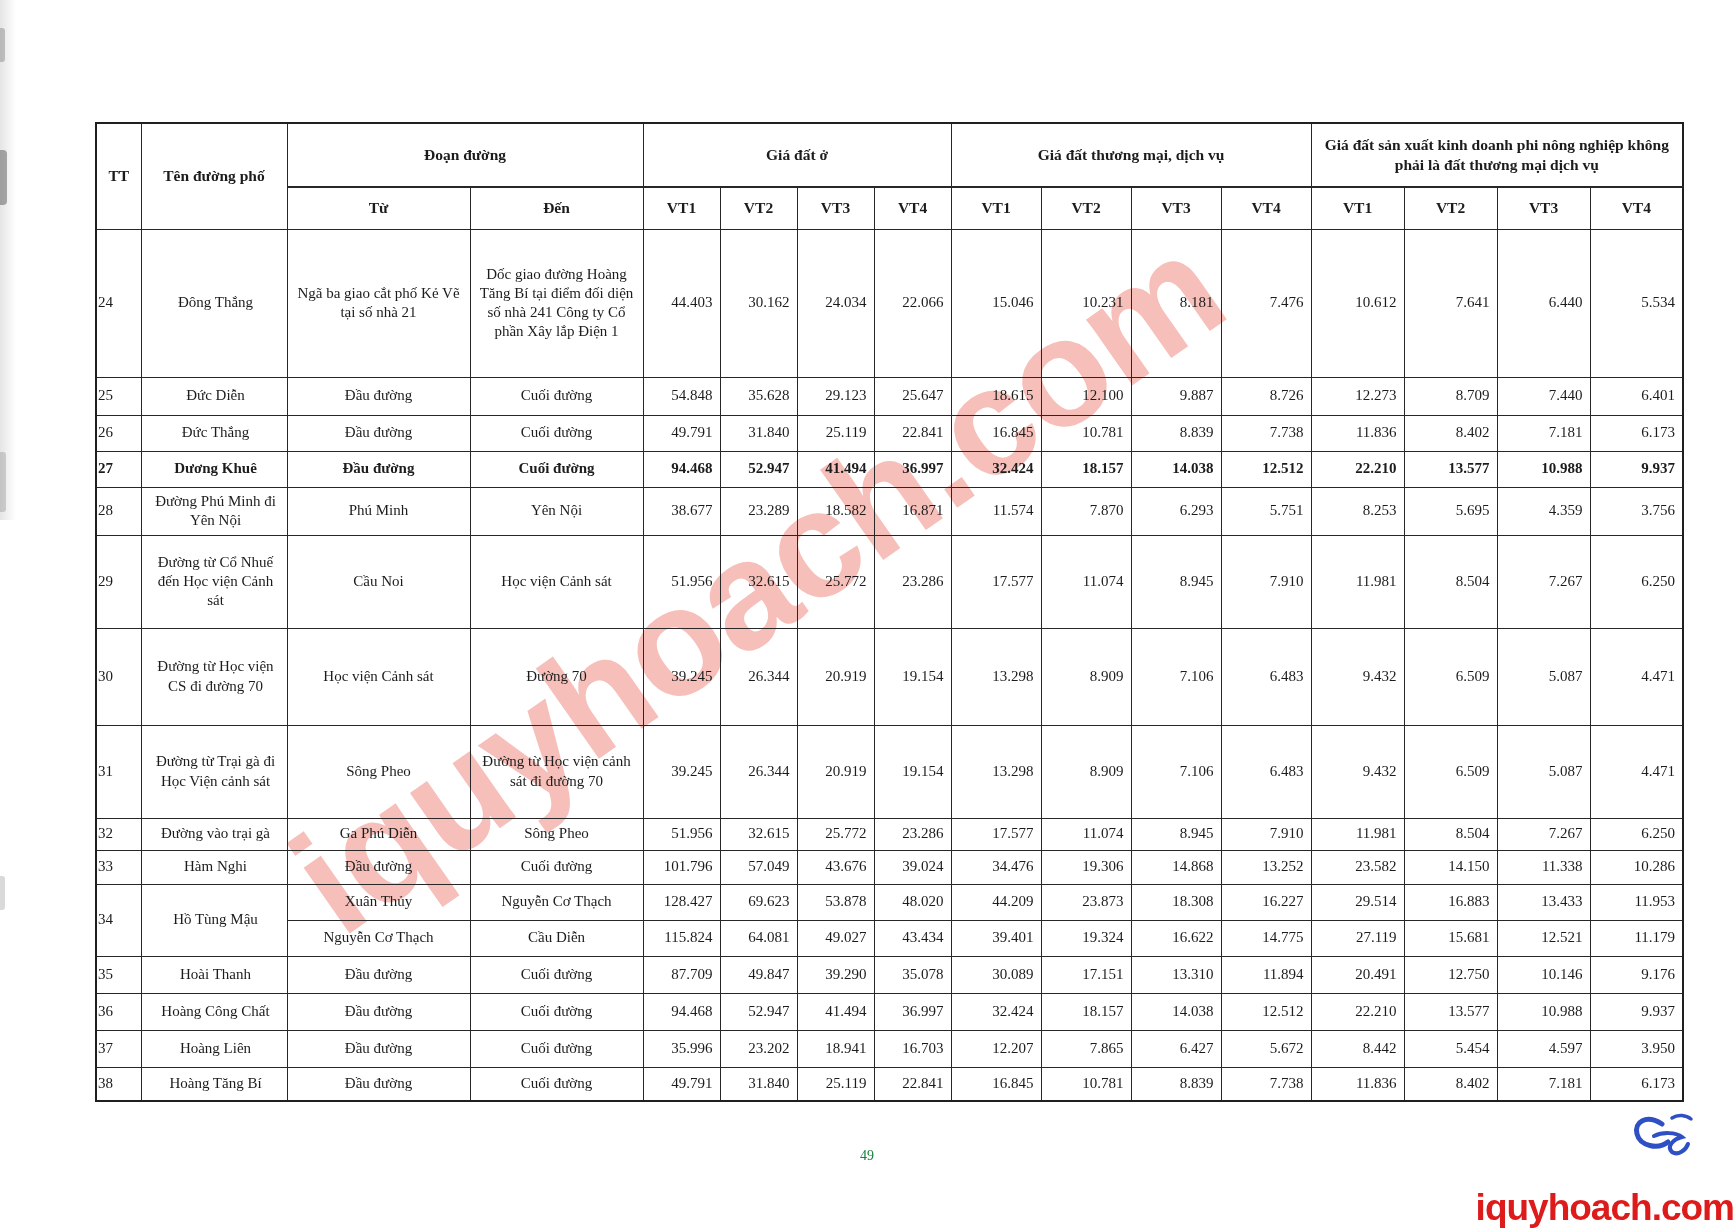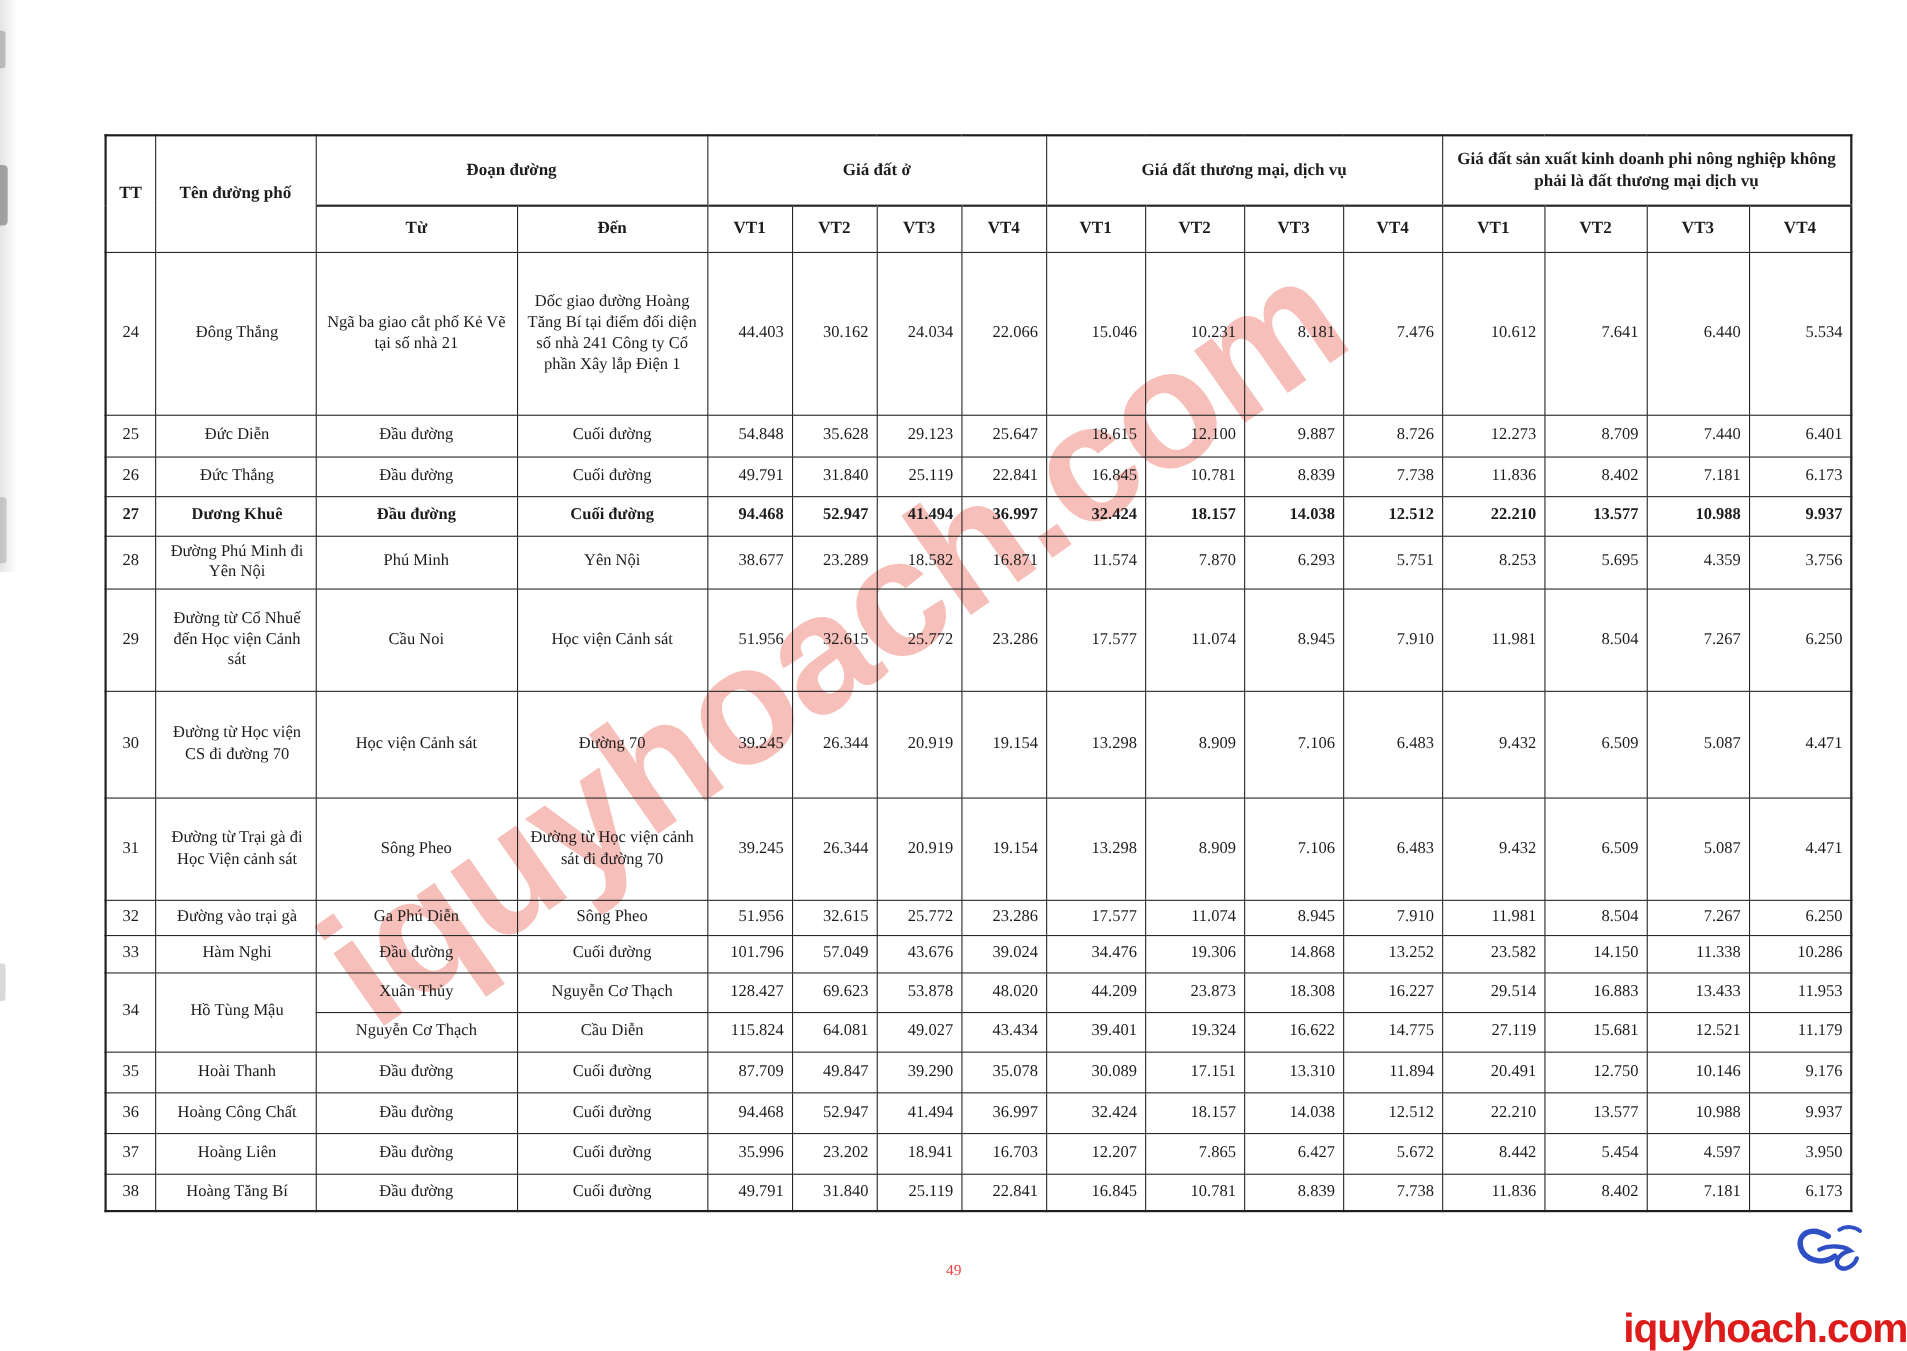--- a/index.html
+++ b/index.html
@@ -33,21 +33,21 @@
     font-size:15.5px;
     text-align:center;
     padding:2px 3px;
     line-height:1.3;
   }
   table.land thead tr:nth-child(1){height:64px;}
   table.land thead tr:nth-child(2){height:42px;}
   table.land thead tr:nth-child(2) th{border-top-width:2px;}
   table.land tbody tr{page-break-inside:avoid;}
   table.land tbody td{font-size:15px;line-height:1.28;}
-  td.tt{text-align:center;}
+  td.tt{text-align:left;}
   td.street{text-align:center;padding:2px 4px 2px 7px;}
   td.from, td.to{text-align:center;padding:2px 6px;}
   td.num{text-align:right;padding:2px 7px 2px 2px;font-variant-numeric:tabular-nums;}
 
   table.land tbody tr:nth-child(1){height:148px;}
   table.land tbody tr:nth-child(2){height:38px;}
   table.land tbody tr:nth-child(3){height:36px;}
   table.land tbody tr:nth-child(4){height:36px;font-weight:bold;}
   table.land tbody tr:nth-child(5){height:48px;}
   table.land tbody tr:nth-child(6){height:93px;}
@@ -77,21 +77,21 @@
     white-space:nowrap;
     pointer-events:none;
     user-select:none;
   }
 
   
   .page-number{
     position:absolute;
     left:860px; top:1148px;
     font-size:14px;
-    color:#ef4444;
+    color:#15803d;
     font-family:"Liberation Serif", serif;
   }
   .footer-logo{
     position:absolute;
     right:0px; bottom:2px;
     font-family:"Liberation Sans", sans-serif;
     font-weight:800;
     font-size:37px;
     letter-spacing:-1px;
     color:#dd1b1b;

